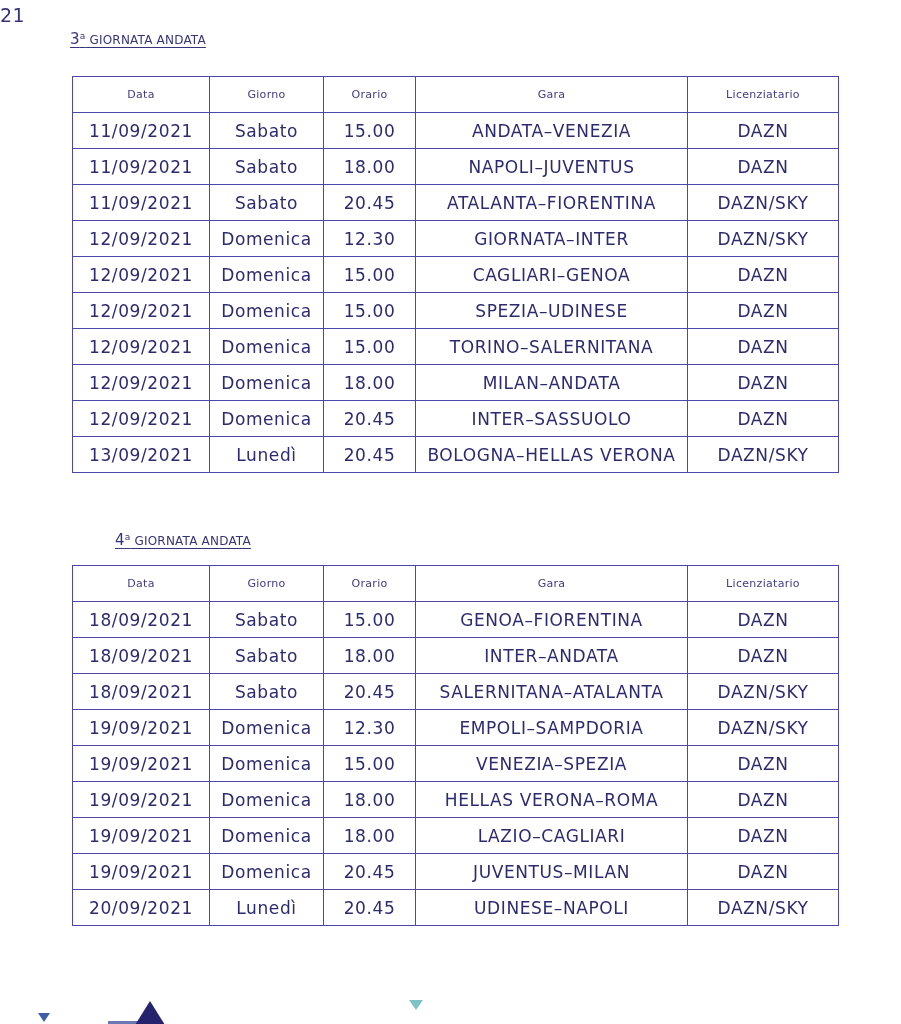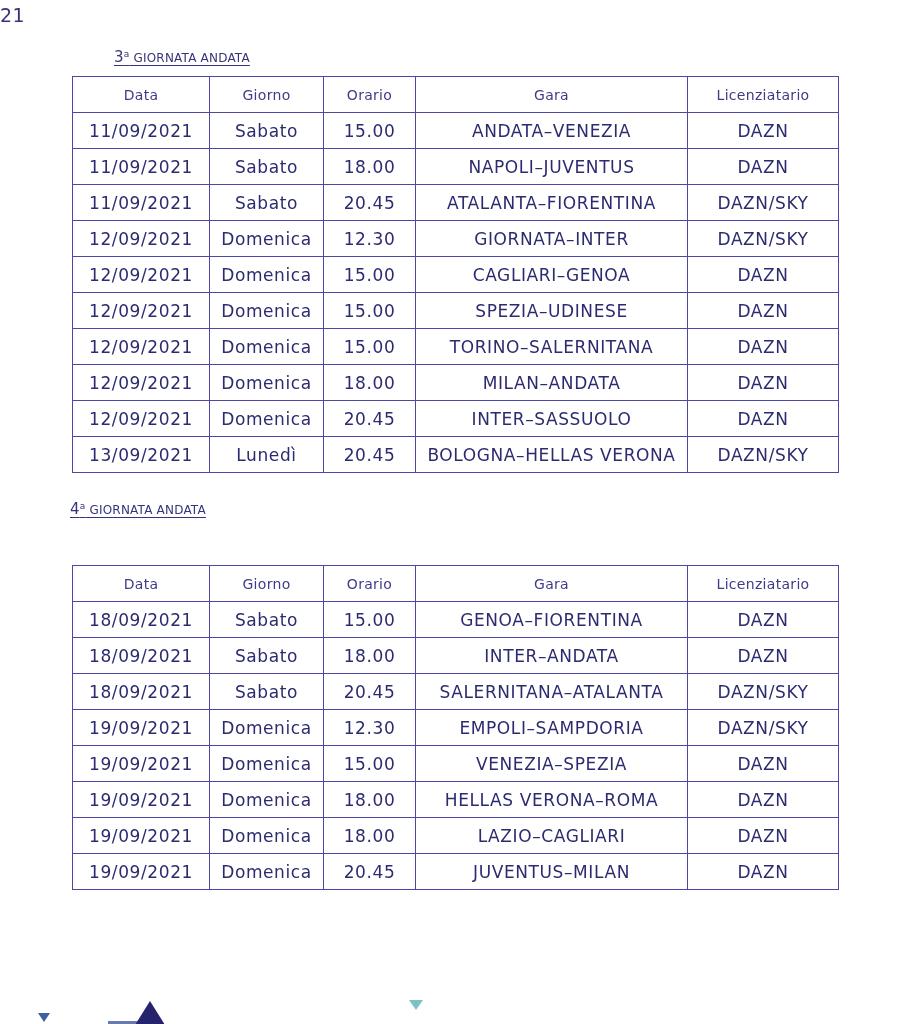--- a/index.html
+++ b/index.html
@@ -28,33 +28,33 @@
   }
   table.sched td, table.sched th {
     border: 1.5px solid #4a47a8;
     height: 35px; padding: 0;
     text-align: center; vertical-align: middle;
     font-size: 17px; font-weight: normal;
     color: #2c2b70; letter-spacing: 0.6px;
     white-space: nowrap;
   }
   table.sched th {
-    font-size: 14px; color: #3e3c88; letter-spacing: 0.3px;
+    font-size: 11px; color: #3e3c88; letter-spacing: 0.3px;
   }
   col.c1 { width: 137px; } col.c2 { width: 114px; } col.c3 { width: 92px; }
   col.c4 { width: 272px; } col.c5 { width: 151px; }
   #t1 { top: 76px; } #t2 { top: 565px; }
   .deco { position: absolute; width: 0; height: 0; }
 </style>
 </head>
 <body>
 
 <div class="page-number">21</div>
 
-<div class="section-title" style="top:48px;margin-left:44px;">
+<div class="section-title" style="top:30px;">
   <span class="num">3</span><span class="sup">a</span><span> GIORNATA ANDATA</span>
 </div>
 
 <table class="sched" id="t1">
   <colgroup>
       <col class="c1">
       <col class="c2">
       <col class="c3">
       <col class="c4">
       <col class="c5">
@@ -135,21 +135,21 @@
       <tr>
         <td>13/09/2021</td>
         <td>Lunedì</td>
         <td>20.45</td>
         <td>BOLOGNA–HELLAS VERONA</td>
         <td>DAZN/SKY</td>
       </tr>
     </tbody>
 </table>
 
-<div class="section-title" style="top:500px;">
+<div class="section-title" style="top:531px;margin-left:45px;">
   <span class="num">4</span><span class="sup">a</span><span> GIORNATA ANDATA</span>
 </div>
 
 <table class="sched" id="t2">
   <colgroup>
       <col class="c1">
       <col class="c2">
       <col class="c3">
       <col class="c4">
       <col class="c5">
@@ -213,19 +213,26 @@
         <td>LAZIO–CAGLIARI</td>
         <td>DAZN</td>
       </tr>
       <tr>
         <td>19/09/2021</td>
         <td>Domenica</td>
         <td>20.45</td>
         <td>JUVENTUS–MILAN</td>
         <td>DAZN</td>
       </tr>
+      <tr>
+        <td>20/09/2021</td>
+        <td>Lunedì</td>
+        <td>20.45</td>
+        <td>UDINESE–NAPOLI</td>
+        <td>DAZN/SKY</td>
+      </tr>
     </tbody>
 </table>
 
 <div class="deco" style="left:38px; top:1013px; border-left:6px solid transparent; border-right:6px solid transparent; border-top:9px solid #3d5fa8;"></div>
 <div style="position:absolute; left:108px; top:1021px; width:40px; height:3px; background:#6a78b4;"></div>
 <div class="deco" style="left:135px; top:1001px; border-left:15px solid transparent; border-right:15px solid transparent; border-bottom:24px solid #26236e;"></div>
 <div class="deco" style="left:409px; top:1000px; border-left:7px solid transparent; border-right:7px solid transparent; border-top:10px solid #7cc3c6;"></div>
 
 </body></html>

